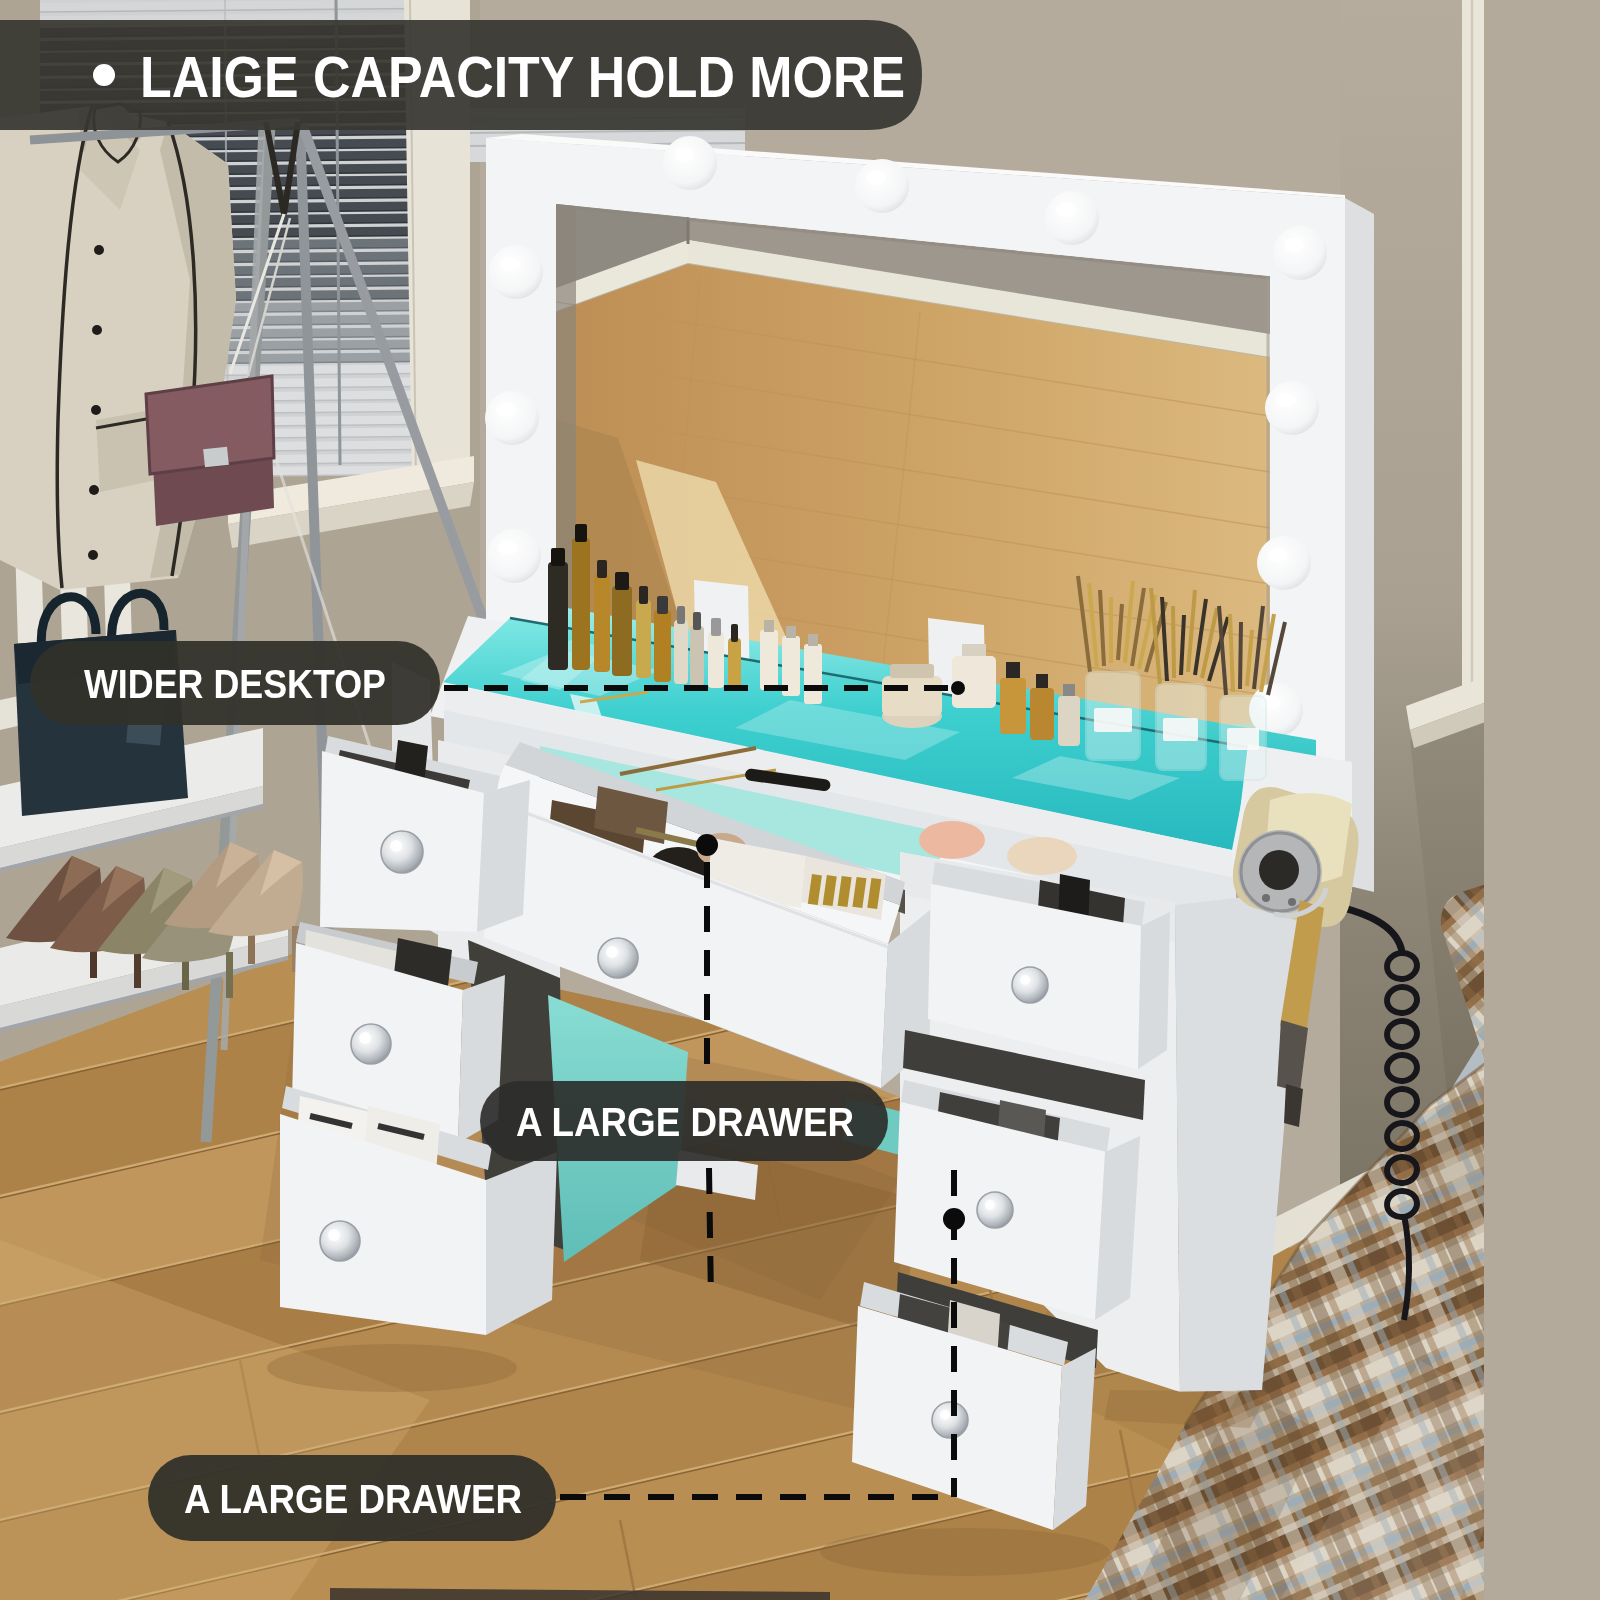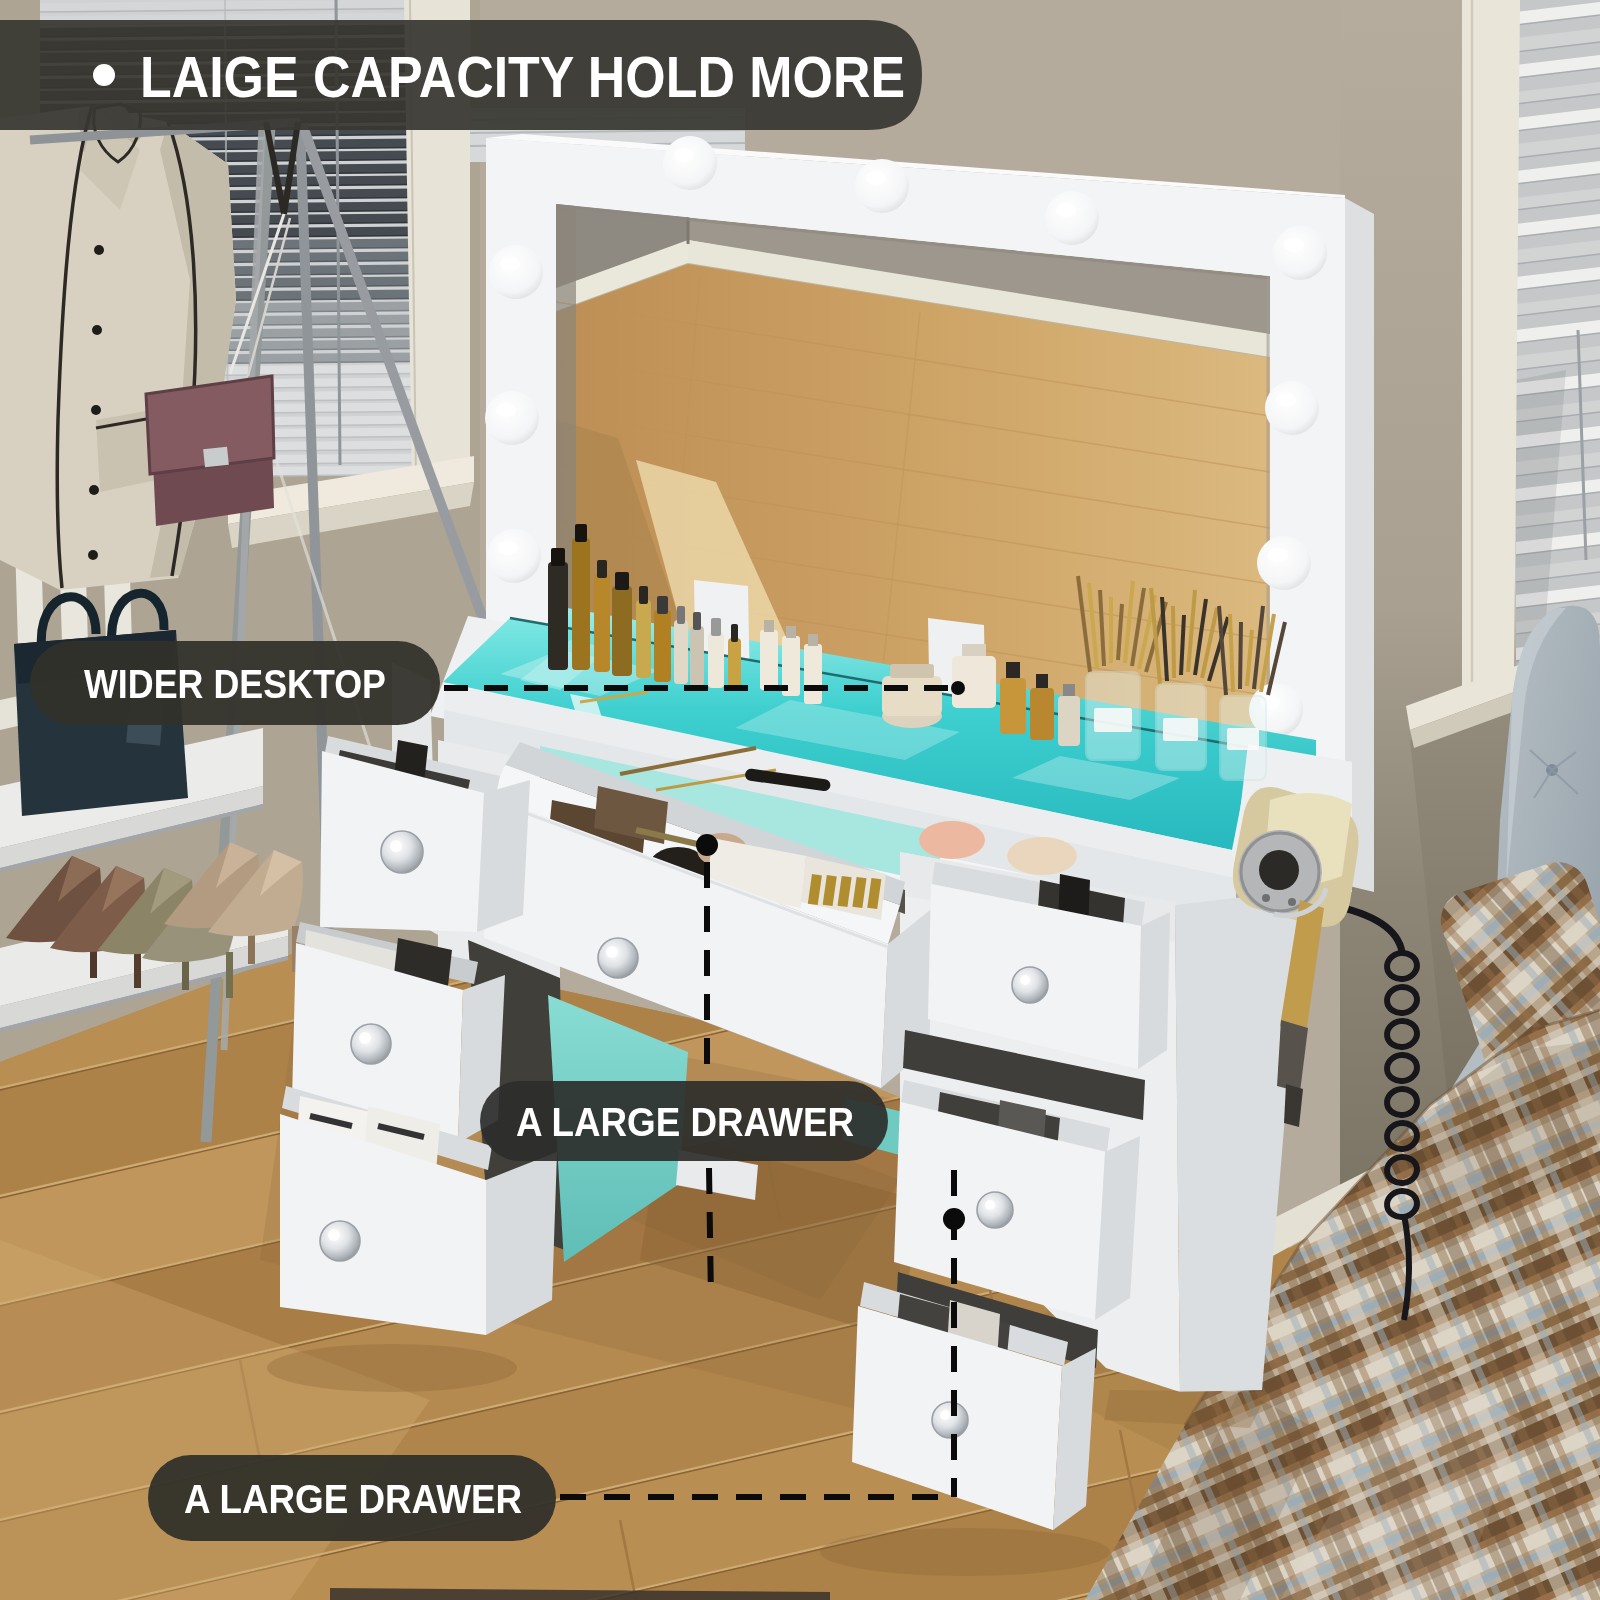--- a/index.html
+++ b/index.html
@@ -1,15 +1,15 @@
 <!DOCTYPE html>
 <html><head><meta charset="utf-8">
 <style>
 html,body{margin:0;padding:0;background:#b3aa9c;}
-#scene{position:relative;width:1600px;height:1600px;overflow:hidden;}
+#scene{position:relative;width:1484px;height:1600px;overflow:hidden;}
 text{font-family:"Liberation Sans",sans-serif;font-weight:bold;fill:#ffffff;}
 </style></head><body>
 <div id="scene">
 <svg width="1600" height="1600" viewBox="0 0 1600 1600" xmlns="http://www.w3.org/2000/svg">
 <defs>
 <linearGradient id="wallRG" x1="0" y1="0" x2="0" y2="1">
  <stop offset="0" stop-color="#b5ac9e"></stop>
           <stop offset="0.42" stop-color="#a9a092"></stop>
           <stop offset="0.62" stop-color="#8d8677"></stop>
           <stop offset="1" stop-color="#6e6859"></stop>

